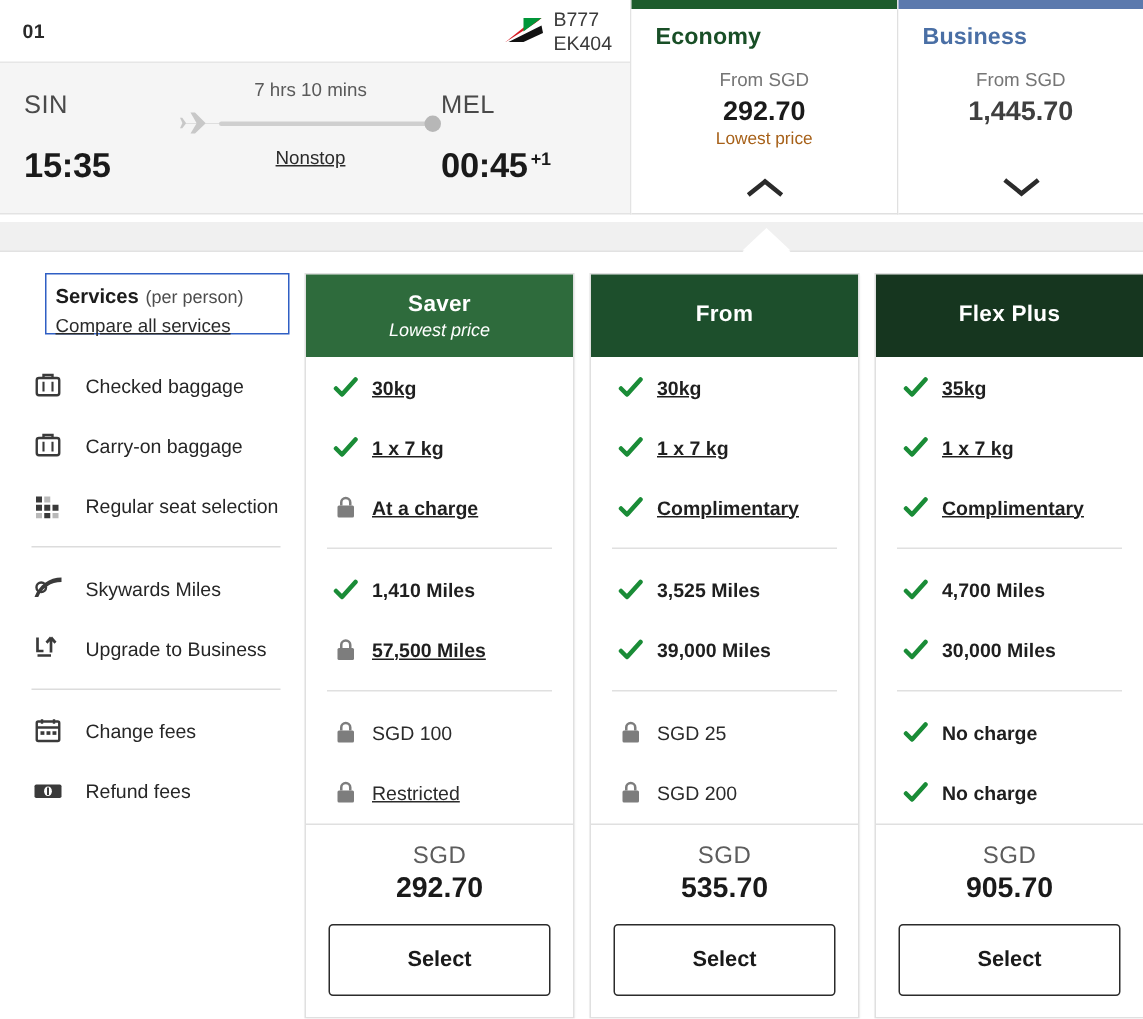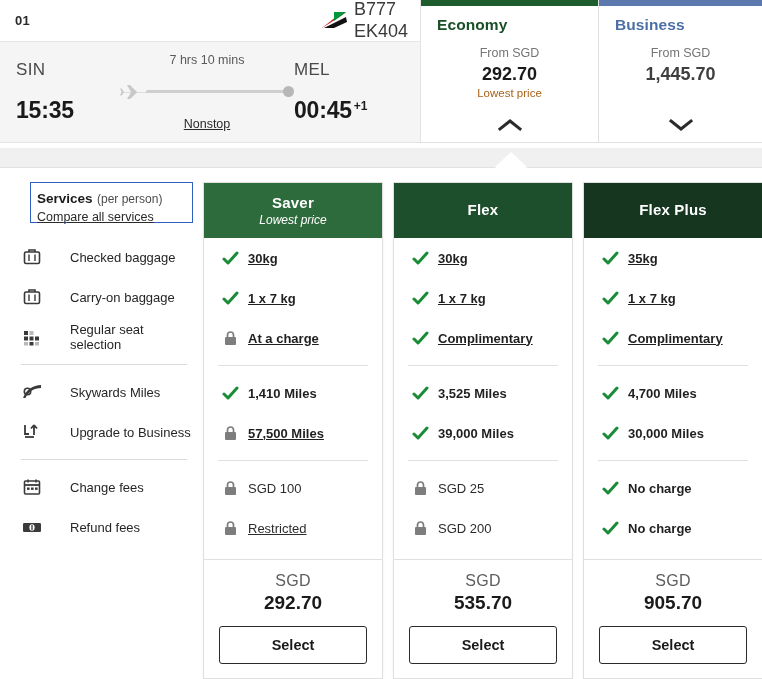--- a/index.html
+++ b/index.html
@@ -56,21 +56,21 @@
     align-items: center;
     gap: 6px;
   }
 
   .tailfin { width: 28px; height: 22px; display: block; }
 
   .aircraft-lines {
     display: flex;
     flex-direction: column;
     line-height: 1.18;
-    font-size: 18px;
+    font-size: 13px;
     color: #3a3a3a;
   }
 
   .flight-body {
     flex: 1;
     background: #f5f5f5;
     display: flex;
     align-items: center;
     padding: 0 14px 0 16px;
     position: relative;
@@ -107,21 +107,21 @@
     color: #1a1a1a;
   }
 
   .timeline {
     flex: 1;
     height: 78px;
     position: relative;
     display: flex;
     flex-direction: column;
     align-items: center;
-    justify-content: space-between;
+    justify-content: flex-start;
   }
   .duration {
     font-size: 12.5px;
     color: #5a5a5a;
     margin-bottom: 7px;
   }
   .track-row {
     display: flex;
     align-items: center;
     width: 100%;
@@ -260,21 +260,21 @@
     font-size: 12.5px;
     color: #2a2a2a;
     text-decoration: underline;
     cursor: pointer;
   }
 
   .svc-row {
     height: 40px;
     display: flex;
     align-items: center;
-    gap: 27px;
+    gap: 14px;
     padding-left: 11px;
   }
   .svc-icon { width: 22px; height: 20px; flex: 0 0 22px; }
   .svc-label { font-size: 13px; color: #262626; }
 
   .svc-divider {
     height: 1px;
     background: #dcdcdc;
     margin: 7px 6px 7px 11px;
   }
@@ -336,21 +336,21 @@
   }
   .foot-cur { font-size: 16px; color: #5d5d5d; letter-spacing: .3px; }
   .foot-amt {
     font-size: 19px;
     font-weight: bold;
     color: #1a1a1a;
     margin: 2px 0 12px;
   }
   .select-btn {
     width: 100%;
-    height: 38px;
+    height: 48px;
     background: #ffffff;
     border: 1px solid #2b2b2b;
     border-radius: 3px;
     font-family: "Liberation Sans", sans-serif;
     font-size: 14.5px;
     font-weight: bold;
     color: #1a1a1a;
     cursor: pointer;
   }
 </style>
@@ -599,21 +599,21 @@
 
       <div class="fare-foot">
         <div class="foot-cur">SGD</div>
         <div class="foot-amt">292.70</div>
         <button class="select-btn">Select</button>
       </div>
     </div>
 
     <div class="fare-col">
       <div class="fare-head" style="background:#1d4f2c">
-        <span class="fare-head-name">Flex</span>
+        <span class="fare-head-name">From</span>
         <span class="fare-head-tag"></span>
       </div>
       <div class="fare-features">
 
         <div class="feat-row">
           <svg class="feat-icon" viewBox="0 0 17 17">
             <path d="M2 9 L6 13 L15 3" stroke="#1a8c37" stroke-width="3" fill="none" stroke-linecap="round" stroke-linejoin="round"></path>
           </svg>
           <span class="feat-text link">30kg</span>
         </div>

